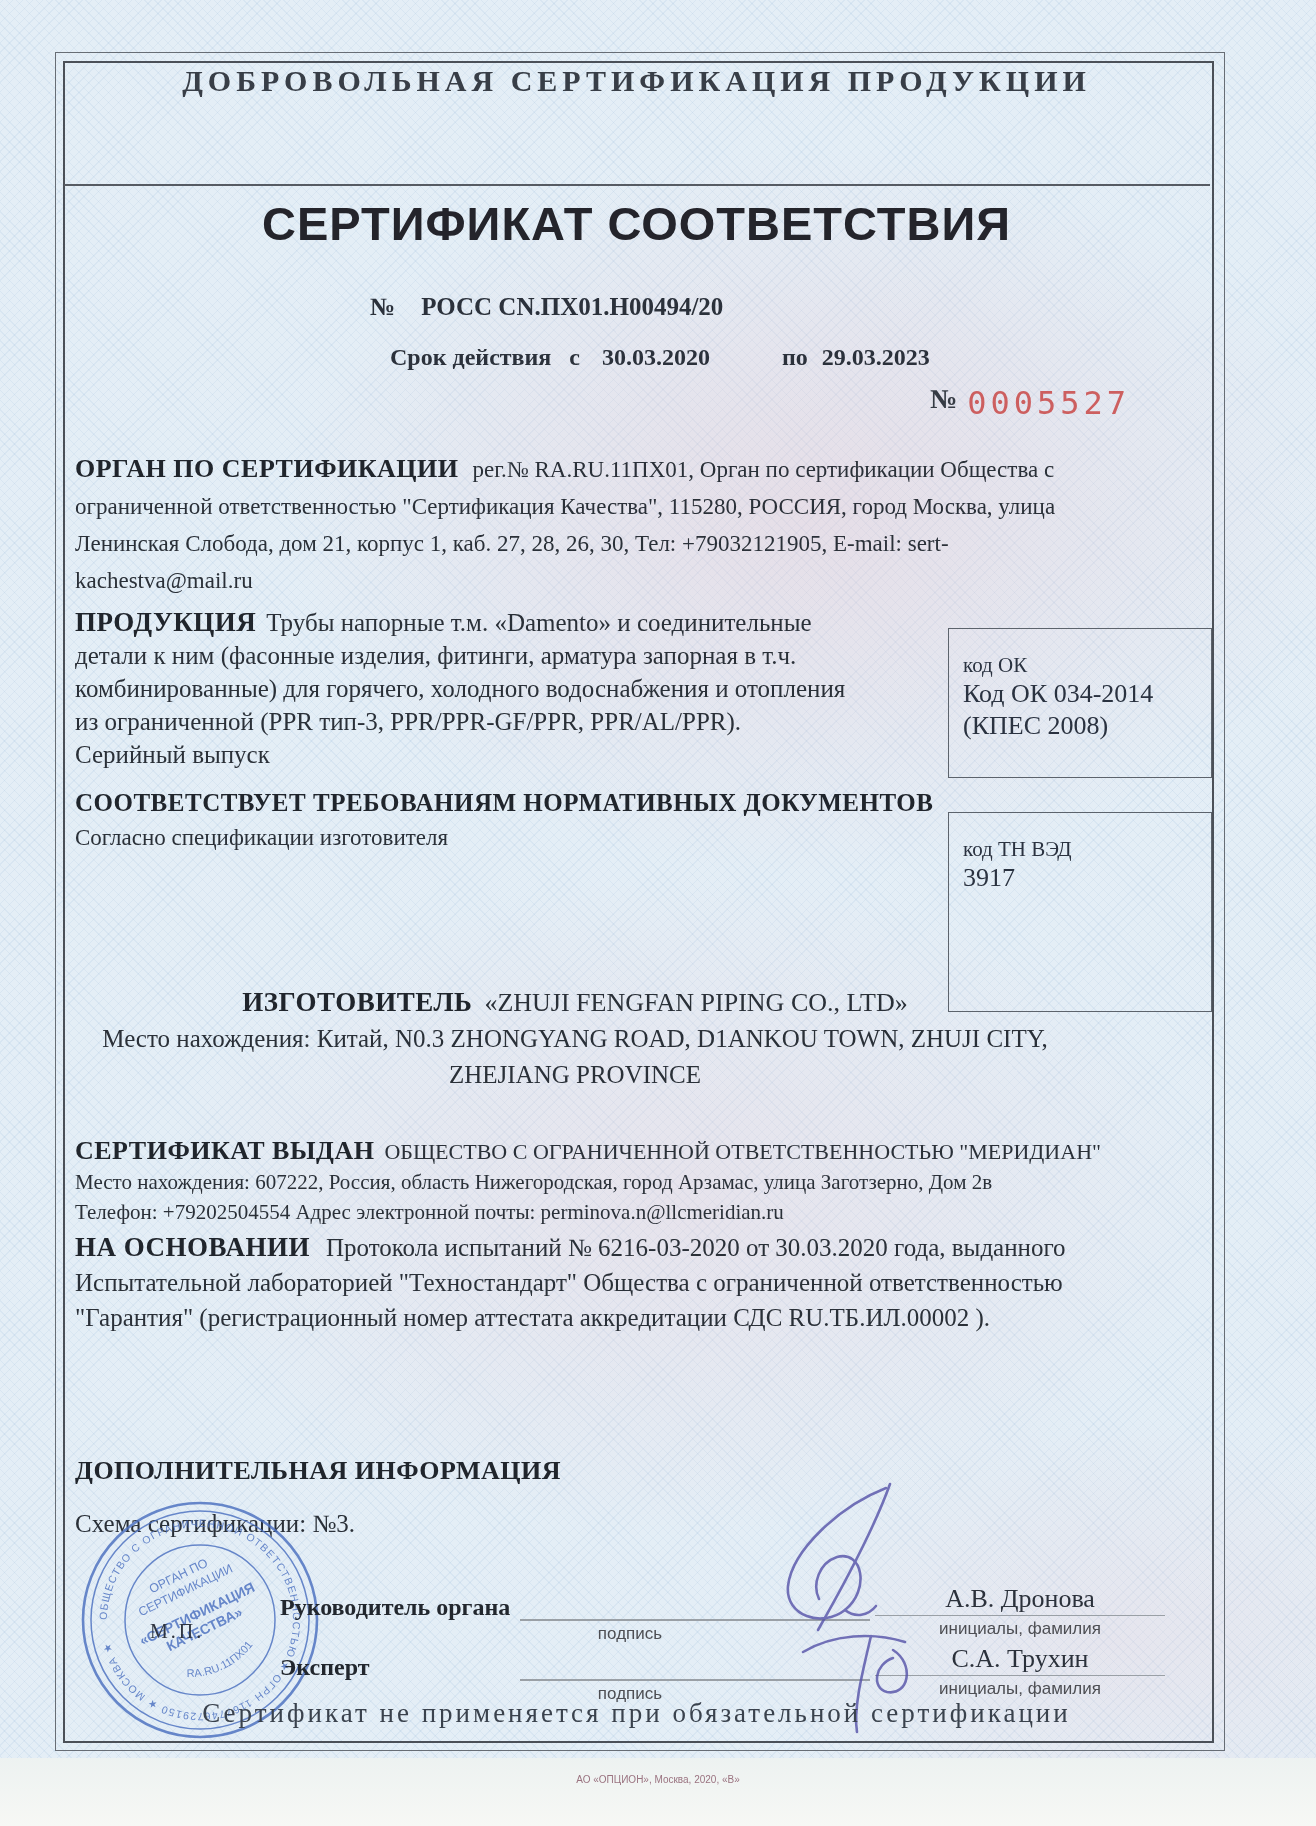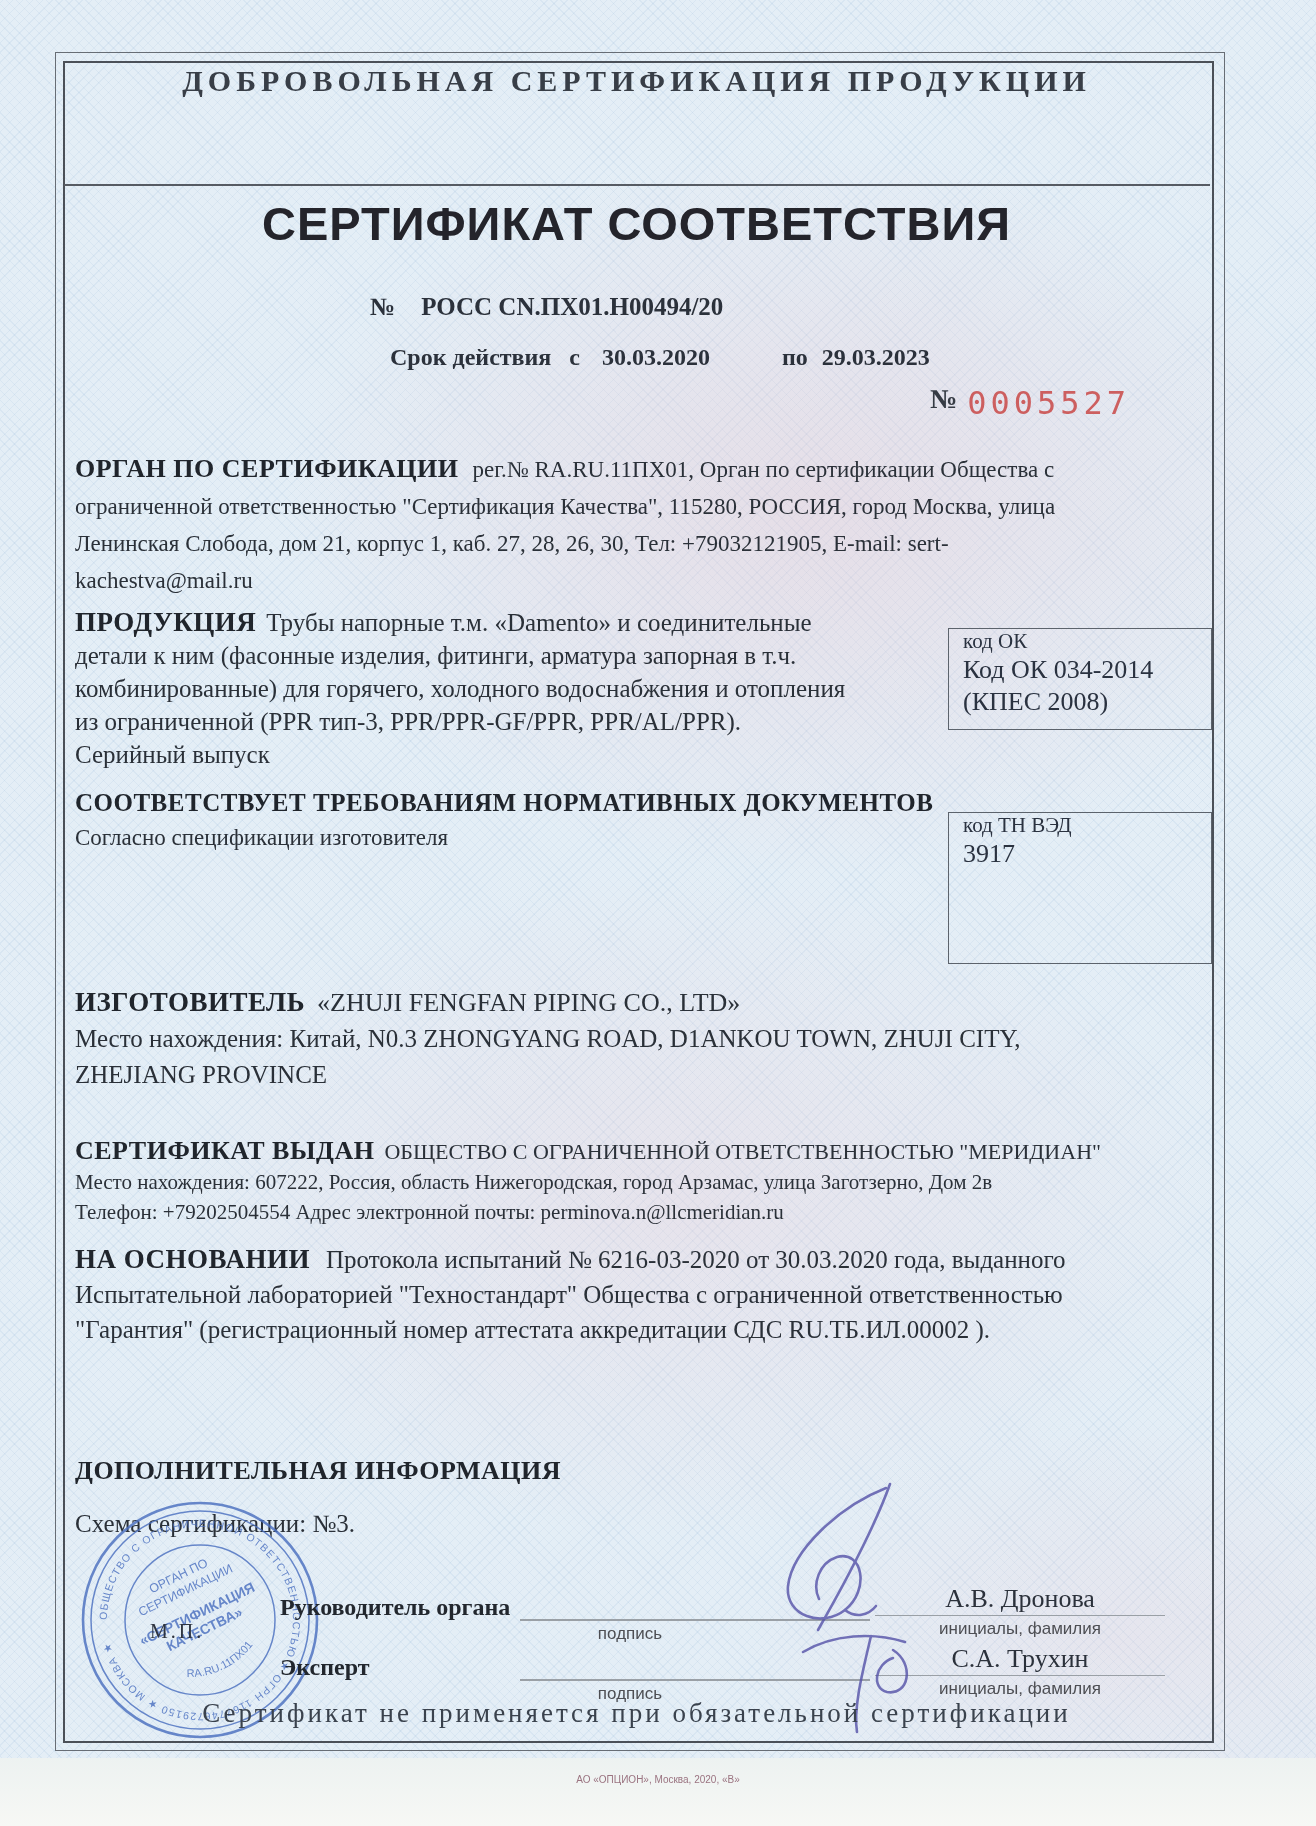--- a/index.html
+++ b/index.html
@@ -31,35 +31,35 @@
   .blankno{left:930px;top:384px;white-space:nowrap;}
   .blankno .no{font-size:27px;font-weight:bold;color:#363c45;vertical-align:6px;margin-right:10px;}
   .blankno .digits{font-family:"DejaVu Sans Mono",monospace;font-size:32px;
     letter-spacing:4px;color:#cb5150;opacity:.9;}
   .para{line-height:37px;font-size:23px;}
   .para .h{font-weight:bold;font-size:26px;letter-spacing:.5px;color:#20252c;}
   .organ{left:75px;top:450px;width:1000px;}
   .organ .h{margin-right:14px;}
   .prod{left:75px;top:606px;width:820px;line-height:33px;font-size:25px;}
   .prod .h{font-size:27px;margin-right:10px;}
-  .codebox{border:1.5px solid #5c636c;padding:0 14px;color:#2a3240;}
+  .codebox{border:1.5px solid #5c636c;padding:24px 14px;color:#2a3240;}
   .codebox .lbl{font-size:21px;}
   .codebox .val{font-size:26px;line-height:32px;}
   .okbox{left:948px;top:628px;width:234px;height:100px;}
   .tnbox{left:948px;top:812px;width:234px;height:150px;}
   .sootv{left:75px;top:784px;width:900px;line-height:31px;}
   .sootv .h{font-size:25px;}
   .sootv .sub{font-size:23px;}
-  .izgot{left:75px;top:984px;width:1000px;line-height:36px;font-size:25px;}
+  .izgot{left:75px;top:984px;width:1000px;line-height:36px;font-size:25px;text-align:center;}
   .izgot .h{font-size:27px;margin-right:12px;}
   .izgot .nm{font-size:26px;}
   .vydan{left:75px;top:1136px;width:1080px;line-height:30px;font-size:21px;}
   .vydan .h{font-size:26px;margin-right:10px;}
   .vydan .nm{font-size:22px;}
-  .osnov{left:75px;top:1230px;width:1060px;line-height:35px;font-size:25px;margin-top:12px;}
+  .osnov{left:75px;top:1230px;width:1060px;line-height:35px;font-size:25px;}
   .osnov .h{font-size:27px;margin-right:16px;}
   .dop{left:75px;top:1456px;width:900px;}
   .dop .h{font-weight:bold;font-size:26px;letter-spacing:.5px;color:#20252c;}
   .dop .sub{font-size:25px;margin-top:24px;}
   .mp{left:150px;top:1620px;font-size:20px;letter-spacing:3px;color:#2e3440;}
   .sig-label{font-weight:bold;font-size:24px;color:#22272e;}
   .lab1{left:280px;top:1594px;} .lab2{left:280px;top:1654px;}
   .sigline{height:1.5px;background:#9aa0a6;}
   .sl1{left:520px;top:1619px;width:350px;} .sl2{left:520px;top:1679px;width:350px;}
   .cap{font-family:"Liberation Sans",sans-serif;font-size:17px;color:#4d4e53;text-align:center;}

